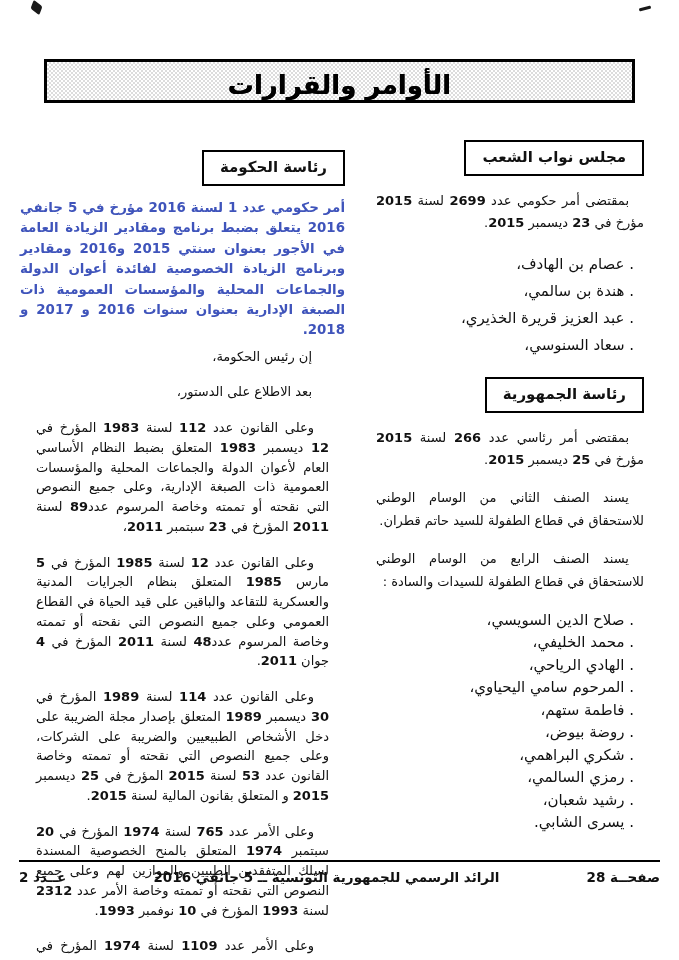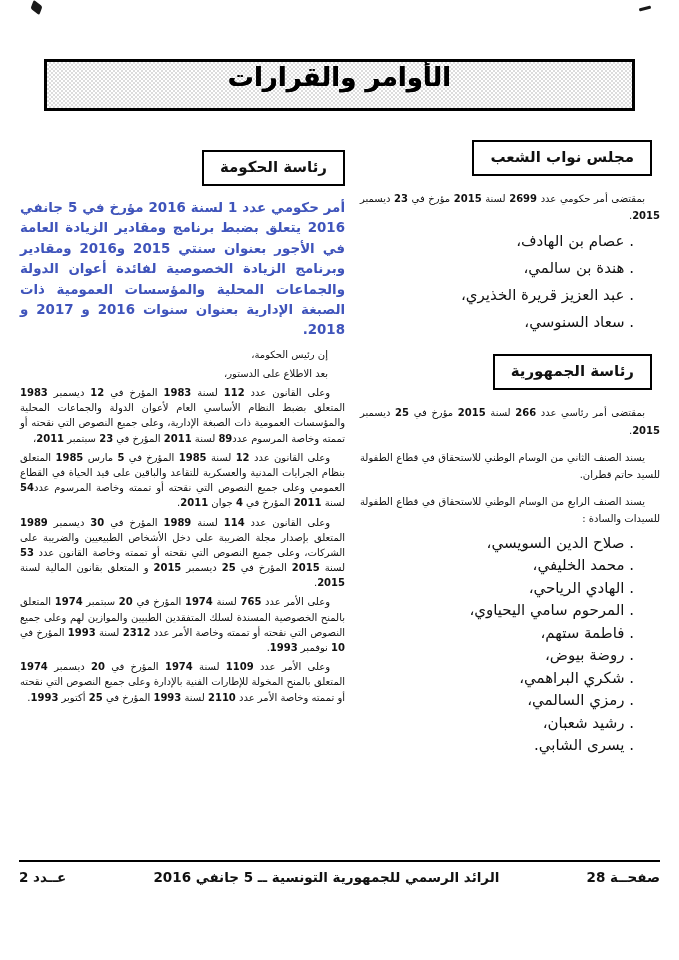--- a/index.html
+++ b/index.html
@@ -18,25 +18,25 @@
   }
 
   
   .artifact { position: absolute; background: #1a1a1a; }
   .artifact.tl { top: 3px; left: 31px; width: 11px; height: 9px; transform: rotate(38deg) skewX(18deg); border-radius: 2px; }
   .artifact.tr { top: 7px; left: 639px; width: 12px; height: 3px; transform: rotate(-14deg); border-radius: 1px; }
 
   
   .banner {
     position: absolute;
-    top: 59px; right: 44px; left: 44px; height: 52px;
+    top: 59px; right: 44px; left: 44px; height: 44px;
     border: 3px solid #000;
     background: repeating-conic-gradient(#dcdcdc 0% 25%, #ffffff 0% 50%);
     background-size: 4px 4px;
-    display: flex; align-items: flex-start; justify-content: center;
+    display: flex; align-items: flex-end; justify-content: center;
   }
   .banner-title {
     font-size: 26px; font-weight: bold; color: #000; letter-spacing: 0.5px;
     text-shadow: 0 0 0.4px #000;
   }
 
   
   .cols {
     position: absolute;
     top: 140px; right: 19px; left: 20px;
@@ -46,27 +46,27 @@
   .col-left  { width: 325px; padding-top: 10px; }
 
   .header-box {
     display: block; width: fit-content;
     margin: 0 0 0 auto;
     border: 2px solid #000;
     padding: 6px 16px 8px;
     font-size: 15px; font-weight: bold; white-space: nowrap;
     background: #fff;
   }
-  .col-right .header-box { margin-right: 8px; }
+  .col-right .header-box { margin-right: 16px; }
 
   .p {
-    font-size: 10px;
+    font-size: 13px;
     text-align: justify;
     text-indent: 15px;
-    margin: 0;
+    margin: 16px;
   }
   .p b { font-weight: bold; }
   .col-right .p { line-height: 1.72; margin-top: 10px; }
   .col-right .p.first { margin-top: 14px; }
   .col-left  .p { line-height: 1.52; margin-top: 4px; }
 
   .names { margin: 4px 0 0; padding: 0 26px 0 0; list-style: none; }
   .name  { font-size: 15px; text-align: right; }
   .names.wide .name  { line-height: 27px; }
   .names.tight .name { line-height: 22.5px; }
@@ -147,21 +147,21 @@
 
     <div class="col col-left">
 
       <div class="header-box">رئاسة الحكومة</div>
 
       <p class="decree-title">أمر حكومي عدد 1 لسنة 2016 مؤرخ في 5 جانفي 2016 يتعلق بضبط برنامج ومقادير الزيادة العامة في الأجور بعنوان سنتي 2015 و2016 ومقادير وبرنامج الزيادة الخصوصية لفائدة أعوان الدولة والجماعات المحلية والمؤسسات العمومية ذات الصبغة الإدارية بعنوان سنوات 2016 و 2017 و 2018.</p>
 
       <p class="p intro-line">إن رئيس الحكومة،</p>
       <p class="p intro-line">بعد الاطلاع على الدستور،</p>
       <p class="p">وعلى القانون عدد <b>112</b> لسنة <b>1983</b> المؤرخ في <b>12</b> ديسمبر <b>1983</b> المتعلق بضبط النظام الأساسي العام لأعوان الدولة والجماعات المحلية والمؤسسات العمومية ذات الصبغة الإدارية، وعلى جميع النصوص التي نقحته أو تممته وخاصة المرسوم عدد<b>89</b> لسنة <b>2011</b> المؤرخ في <b>23</b> سبتمبر <b>2011</b>،</p>
-      <p class="p">وعلى القانون عدد <b>12</b> لسنة <b>1985</b> المؤرخ في <b>5</b> مارس <b>1985</b> المتعلق بنظام الجرايات المدنية والعسكرية للتقاعد والباقين على قيد الحياة في القطاع العمومي وعلى جميع النصوص التي نقحته أو تممته وخاصة المرسوم عدد<b>54</b> لسنة <b>2011</b> المؤرخ في <b>4</b> جوان <b>2011</b>.</p>
+      <p class="p">وعلى القانون عدد <b>12</b> لسنة <b>1985</b> المؤرخ في <b>5</b> مارس <b>1985</b> المتعلق بنظام الجرايات المدنية والعسكرية للتقاعد والباقين على قيد الحياة في القطاع العمومي وعلى جميع النصوص التي نقحته أو تممته وخاصة المرسوم عدد<b>48</b> لسنة <b>2011</b> المؤرخ في <b>4</b> جوان <b>2011</b>.</p>
       <p class="p">وعلى القانون عدد <b>114</b> لسنة <b>1989</b> المؤرخ في <b>30</b> ديسمبر <b>1989</b> المتعلق بإصدار مجلة الضريبة على دخل الأشخاص الطبيعيين والضريبة على الشركات، وعلى جميع النصوص التي نقحته أو تممته وخاصة القانون عدد <b>53</b> لسنة <b>2015</b> المؤرخ في <b>25</b> ديسمبر <b>2015</b> و المتعلق بقانون المالية لسنة <b>2015</b>.</p>
       <p class="p">وعلى الأمر عدد <b>765</b> لسنة <b>1974</b> المؤرخ في <b>20</b> سبتمبر <b>1974</b> المتعلق بالمنح الخصوصية المسندة لسلك المتفقدين الطبيين والموازين لهم وعلى جميع النصوص التي نقحته أو تممته وخاصة الأمر عدد <b>2312</b> لسنة <b>1993</b> المؤرخ في <b>10</b> نوفمبر <b>1993</b>.</p>
       <p class="p">وعلى الأمر عدد <b>1109</b> لسنة <b>1974</b> المؤرخ في <b>20</b> ديسمبر <b>1974</b> المتعلق بالمنح المخولة للإطارات الفنية بالإدارة وعلى جميع النصوص التي نقحته أو تممته وخاصة الأمر عدد <b>2110</b> لسنة <b>1993</b> المؤرخ في <b>25</b> أكتوبر <b>1993</b>.</p>
 
     </div>
 
   </div>
 
   <div class="footer-rule"></div>
 

